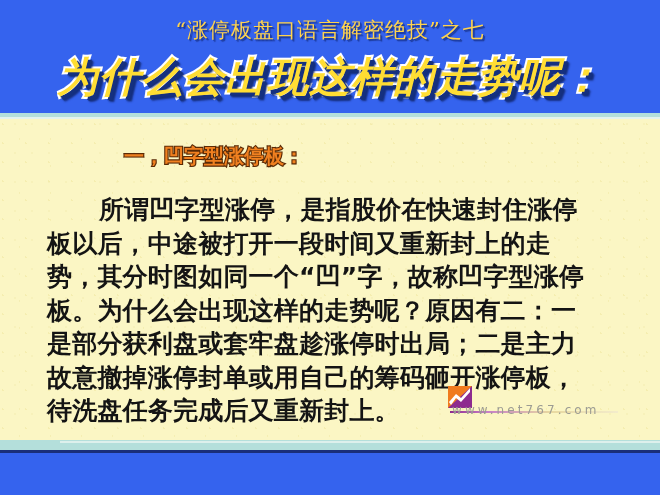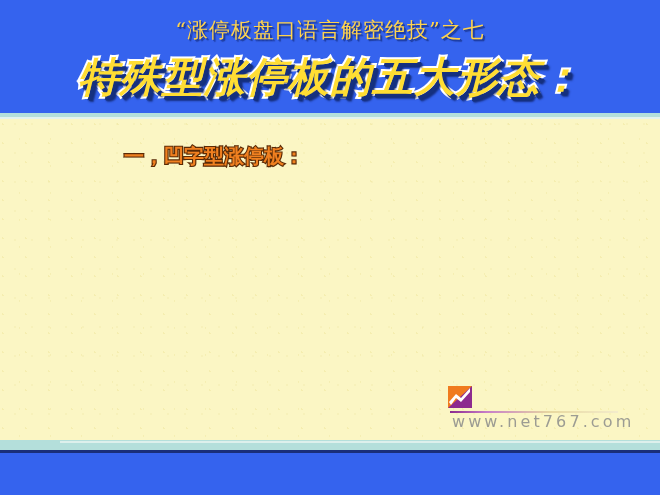--- a/index.html
+++ b/index.html
@@ -164,22 +164,22 @@
     position: absolute;
     left: 2px;
     top: 25px;
     width: 168px;
     height: 2px;
     background: linear-gradient(to right, #8d2b8f 0%, #c77fc8 22%, #e8d9a0 60%, #f3eccb 100%);
   }
   .logo-url {
     position: absolute;
     left: 4px;
-    top: 28px;
-    font-size: 16px;
+    top: 16px;
+    font-size: 12px;
     line-height: 16px;
     letter-spacing: 3.1px;
     color: #9c9c93;
     white-space: nowrap;
   }
 
   
   .band-bot {
     position: absolute;
     left: 0;
@@ -213,30 +213,33 @@
     background: #3563ee;
   }
 </style>
 </head>
 <body>
 
 <div id="slide">
 
   <div class="header">
     <div class="subtitle">“涨停板盘口语言解密绝技”之七</div>
-    <div class="maintitle">特殊型涨停板的五大形态：</div>
+    <div class="maintitle">为什么会出现这样的走势呢：</div>
   </div>
 
   <div class="band-top"></div>
   <div class="band-top-hi"></div>
 
   <div class="content"></div>
 
   <div class="section-heading">一，凹字型涨停板：</div>
 
+  <div class="body-text">
+    <p>所谓凹字型涨停，是指股价在快速封住涨停板以后，中途被打开一段时间又重新封上的走势，其分时图如同一个“凹”字，故称凹字型涨停板。为什么会出现这样的走势呢？原因有二：一是部分获利盘或套牢盘趁涨停时出局；二是主力故意撤掉涨停封单或用自己的筹码砸开涨停板，待洗盘任务完成后又重新封上。</p>
+  </div>
 
   <div class="logo">
     <div class="logo-row">
       <span class="logo-mark">
         <svg width="24" height="22" viewBox="0 0 24 22" xmlns="http://www.w3.org/2000/svg">
           <rect x="0" y="0" width="24" height="22" fill="#8d2b8f"></rect>
           <polygon points="0,0 24,0 0,22" fill="#f07b1e"></polygon>
           <polygon points="1,16 8,8 13,12 22,2 22,6 13,16 8,12 3,19" fill="#ffffff"></polygon>
         </svg>
       </span>

